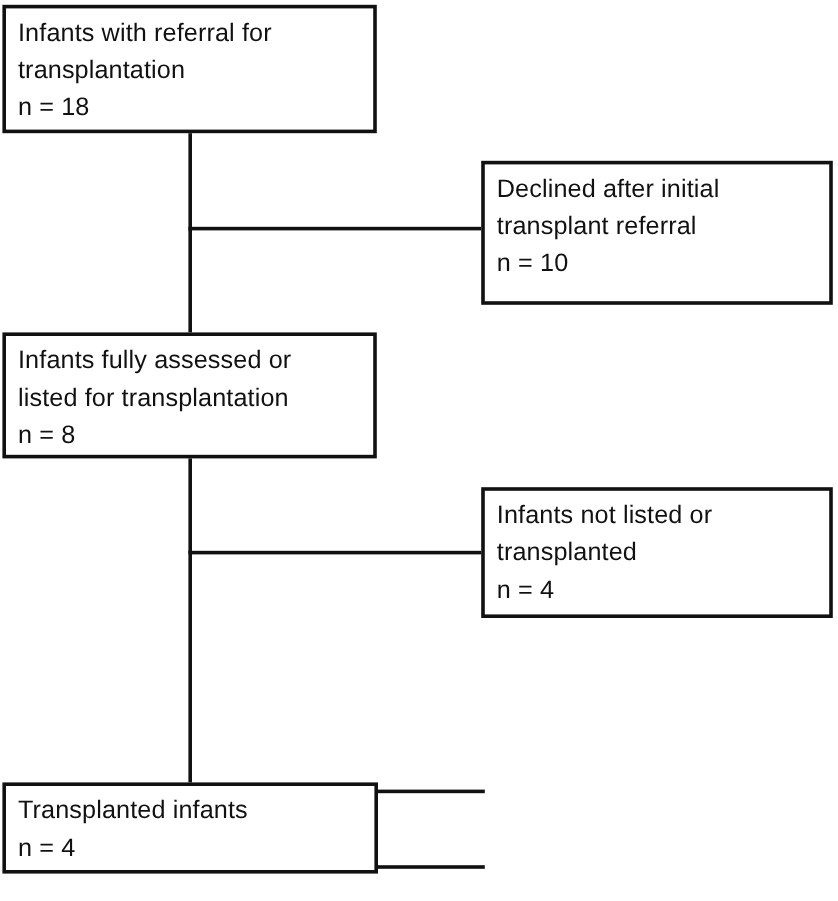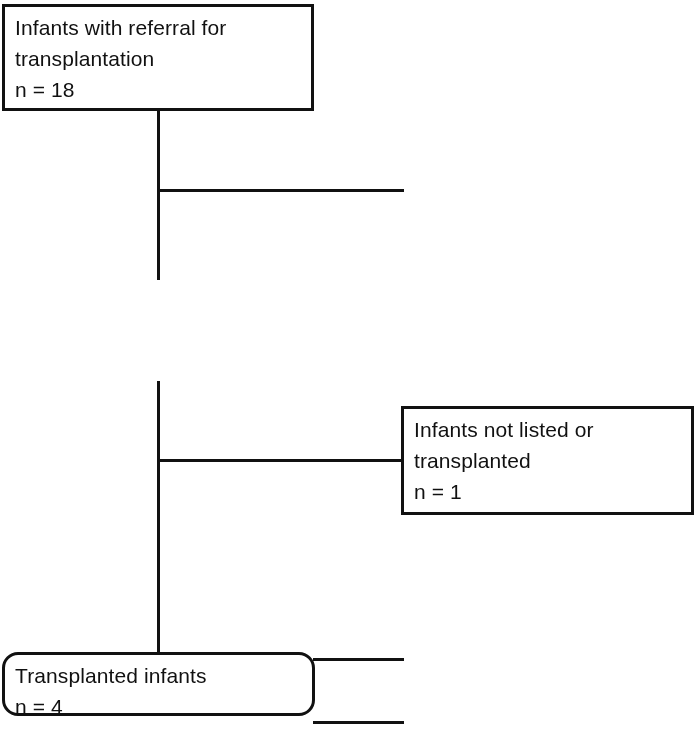--- a/index.html
+++ b/index.html
@@ -42,21 +42,21 @@
     z-index: 1;
   }
   .line.v { width: 3px; }
   .line.h { height: 3px; }
 
   
   #node-referral        { left: 2px;   top: 4px;   width: 312px; height: 107px; }
   #node-declined        { left: 401px; top: 134px; width: 293px; height: 120px; }
   #node-assessed        { left: 2px;   top: 277px; width: 312px; height: 105px; }
   #node-notlisted       { left: 401px; top: 406px; width: 293px; height: 109px; }
-  #node-transplanted    { left: 2px;   top: 652px; width: 313px; height: 64px; border-radius: 16px; }
+  #node-transplanted    { left: 2px;   top: 652px; width: 313px; height: 76px; }
   #node-donors-under12  { left: 401px; top: 637px; width: 295px; height: 44px; }
   #node-donors-12to24   { left: 401px; top: 702px; width: 295px; height: 45px; }
 
   
   #conn-trunk-1    { left: 157px; top: 110px; height: 170px; }
   #conn-branch-1   { left: 157px; top: 189px; width: 247px; }
   #conn-trunk-2    { left: 157px; top: 381px; height: 274px; }
   #conn-branch-2   { left: 157px; top: 459px; width: 247px; }
   #conn-branch-3   { left: 313px; top: 658px; width: 91px; }
   #conn-branch-4   { left: 313px; top: 721px; width: 91px; }
@@ -70,24 +70,30 @@
   <div class="line h" id="conn-branch-1"></div>
   <div class="line v" id="conn-trunk-2"></div>
   <div class="line h" id="conn-branch-2"></div>
   <div class="line h" id="conn-branch-3"></div>
   <div class="line h" id="conn-branch-4"></div>
 
   <div class="node" id="node-referral">Infants with referral for
 transplantation
 n = 18</div>
 
+  <div class="node" id="node-declined">Declined after initial
+transplant referral
+n = 10</div>
 
+  <div class="node" id="node-assessed">Infants fully assessed or
+listed for transplantation
+n = 8</div>
 
   <div class="node" id="node-notlisted">Infants not listed or
 transplanted
-n = 1</div>
+n = 4</div>
 
   <div class="node" id="node-transplanted">Transplanted infants
 n = 4</div>
 
 
 
 </div>
 
 </body></html>

